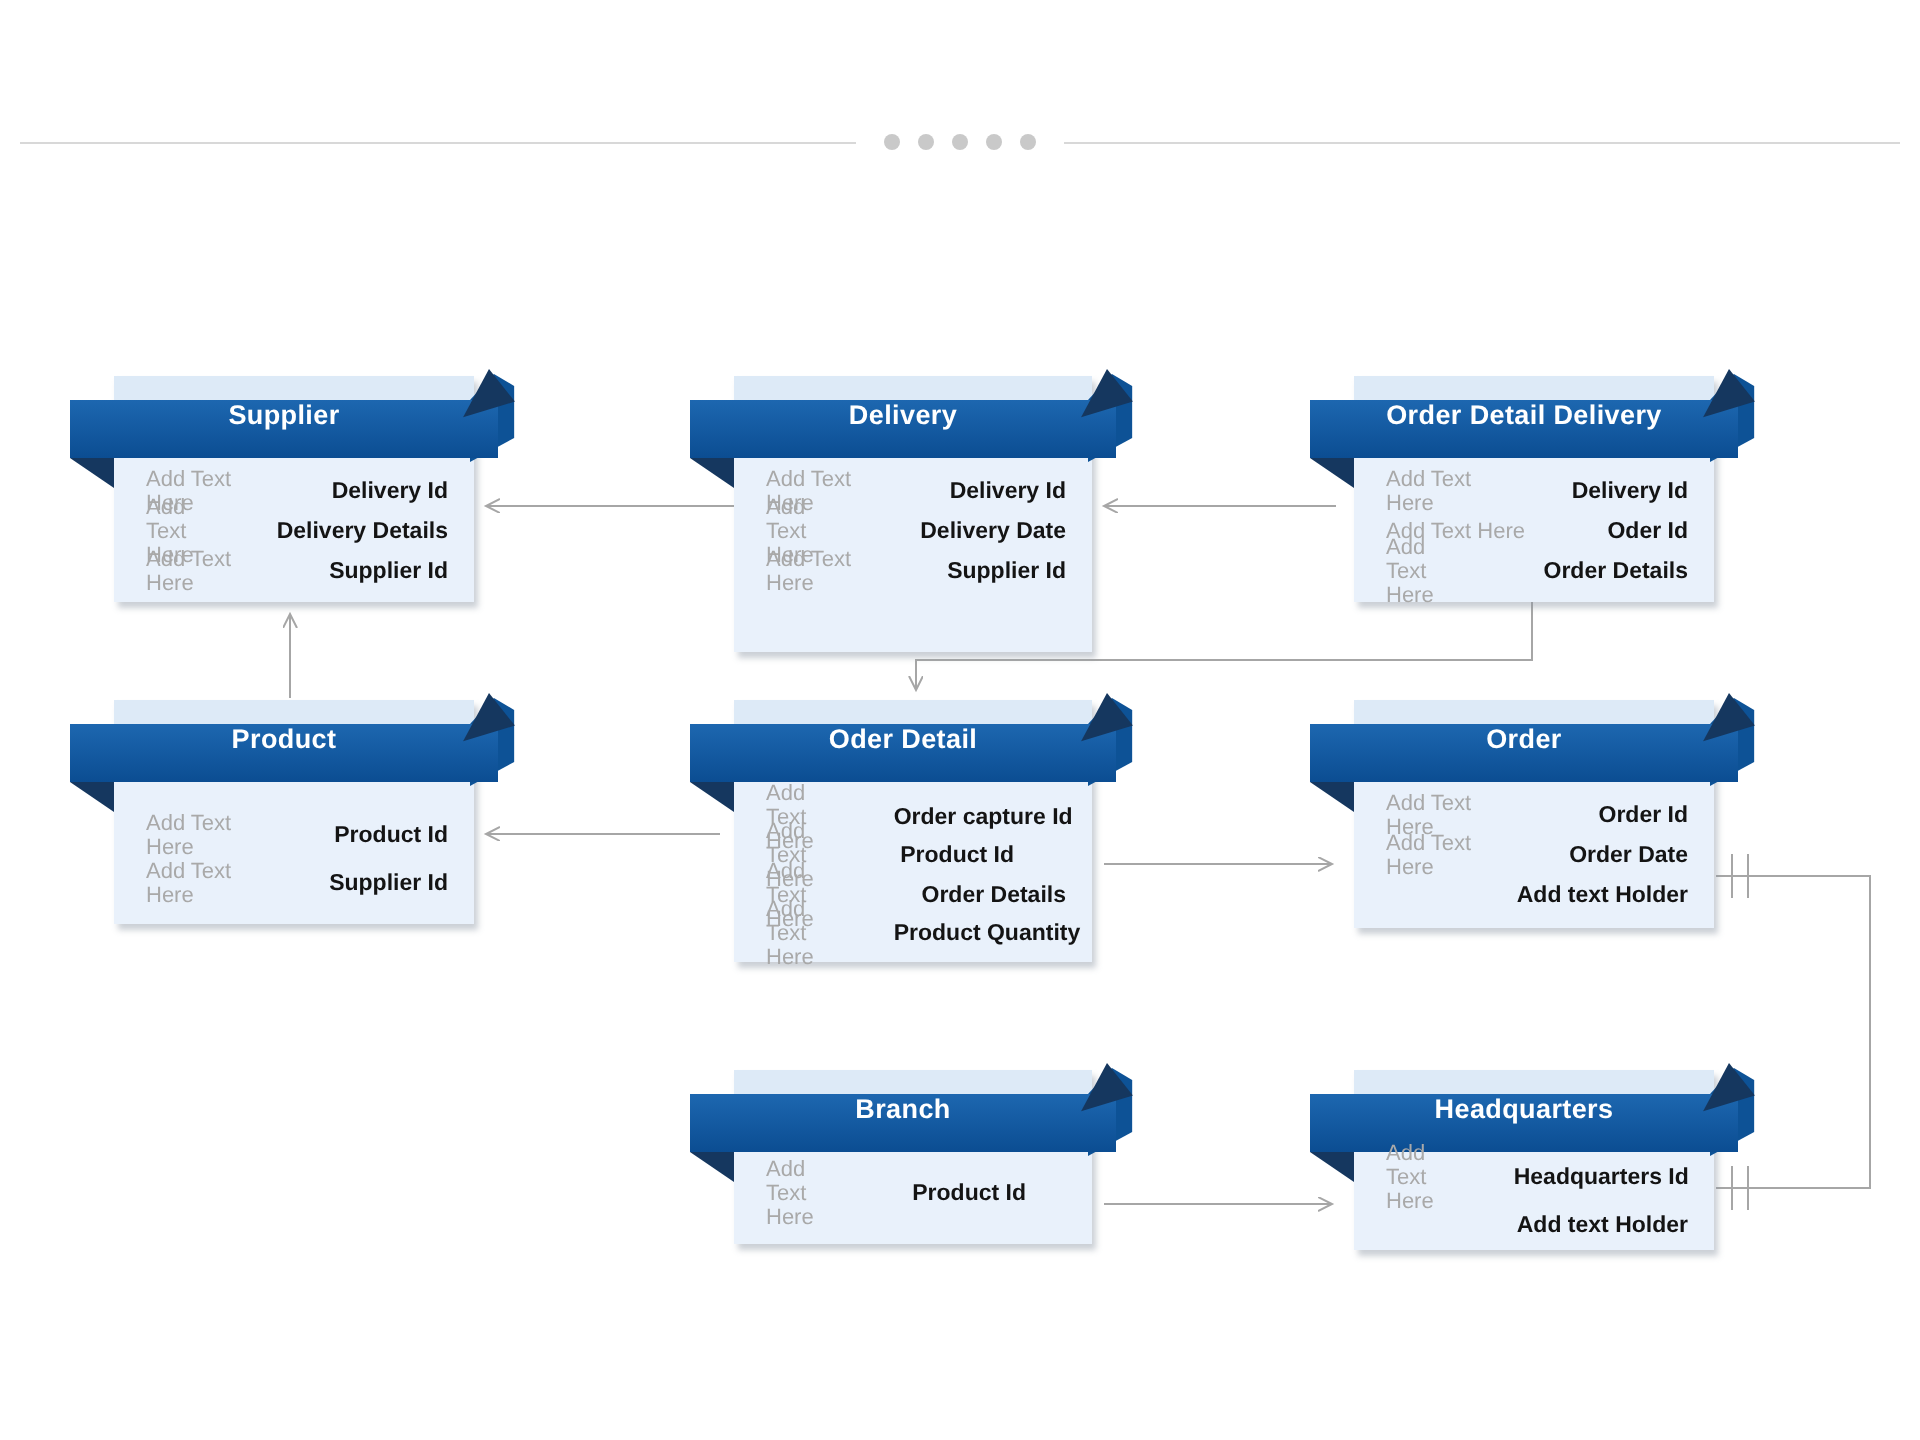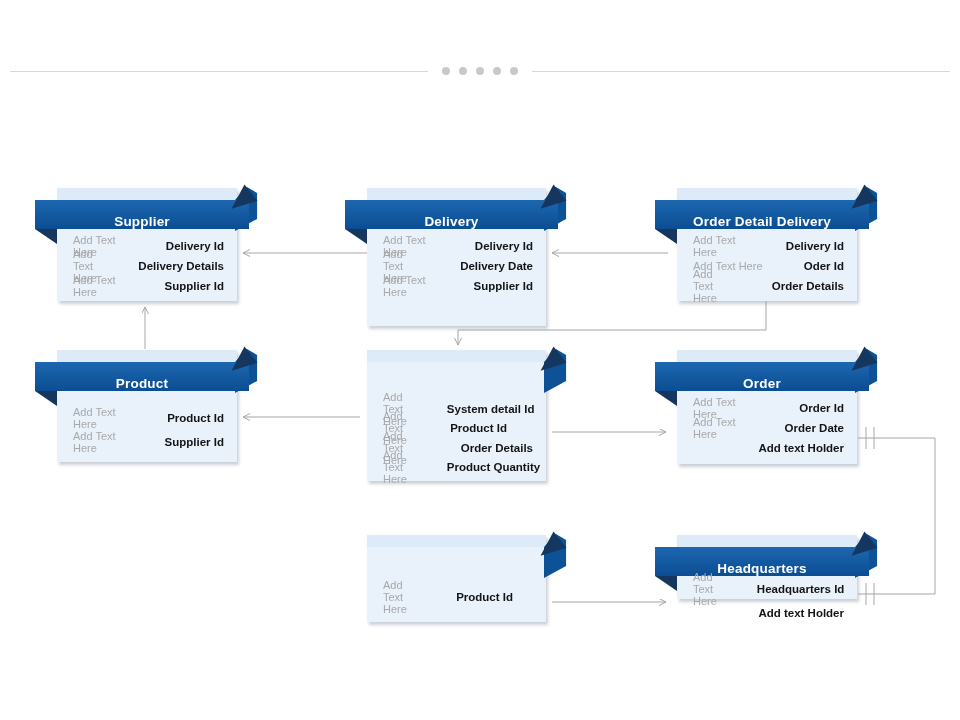--- a/index.html
+++ b/index.html
@@ -37,21 +37,21 @@
   .field.shift{margin-right:26px;}
   .field.shift-sm{margin-right:20px;}
   .tip{
     position:absolute;right:-1px;top:-4px;width:23px;height:50px;background:#0d5296;
     clip-path:polygon(0 32%,52% 6%,96% 18%,96% 70%,0 94%);
   }
   .ribbon{
     position:absolute;left:0;right:8px;top:12px;height:29px;
     background:linear-gradient(180deg,#1d67b0,#0b4d92);
     color:#ffffff;font-weight:bold;font-size:13.5px;letter-spacing:.2px;
-    display:flex;align-items:flex-end;justify-content:center;
+    display:flex;align-items:flex-start;justify-content:center;
   }
   .ribbon::after{
     content:"";position:absolute;left:0;top:100%;width:22px;height:15px;
     background:#15375f;clip-path:polygon(0 0,100% 0,100% 100%);
   }
   .tip-shade{
     position:absolute;right:-1px;top:-4px;width:27px;height:28px;background:#15375f;
     clip-path:polygon(50% 2%,98% 60%,2% 88%);
   }
 </style>
@@ -178,25 +178,28 @@
       <div class="row">
         <span class="ph">Add Text Here</span>
         <span class="field">Supplier Id</span>
       </div>
     </div>
   </div>
 
   <div class="card" style="left:345px;top:350px;width:221px;height:131px;--pt:49px;--rh:19.5px">
     <div class="card-body"></div>
     <div class="tip"></div>
-    <div class="tip-shade"></div>
-    <div class="rows">
-      <div class="row">
-        <span class="ph">Add Text Here</span>
-        <span class="field">System detail Id</span>
+    <div class="ribbon">
+      <span>Oder Detail</span>
+    </div>
+    <div class="tip-shade"></div>
+    <div class="rows">
+      <div class="row">
+        <span class="ph">Add Text Here</span>
+        <span class="field">Order capture Id</span>
       </div>
       <div class="row">
         <span class="ph">Add Text Here</span>
         <span class="field shift">Product Id</span>
       </div>
       <div class="row">
         <span class="ph">Add Text Here</span>
         <span class="field">Order Details</span>
       </div>
       <div class="row">
@@ -225,30 +228,33 @@
       <div class="row">
         <span class="ph"></span>
         <span class="field">Add text Holder</span>
       </div>
     </div>
   </div>
 
   <div class="card" style="left:345px;top:535px;width:221px;height:87px;--pt:49px;--rh:26px">
     <div class="card-body"></div>
     <div class="tip"></div>
+    <div class="ribbon">
+      <span>Branch</span>
+    </div>
     <div class="tip-shade"></div>
     <div class="rows">
       <div class="row">
         <span class="ph">Add Text Here</span>
         <span class="field shift-sm">Product Id</span>
       </div>
     </div>
   </div>
 
-  <div class="card" style="left:655px;top:535px;width:222px;height:64px;--pt:42px;--rh:24px">
+  <div class="card" style="left:655px;top:535px;width:222px;height:90px;--pt:42px;--rh:24px">
     <div class="card-body"></div>
     <div class="tip"></div>
     <div class="ribbon">
       <span>Headquarters</span>
     </div>
     <div class="tip-shade"></div>
     <div class="rows">
       <div class="row">
         <span class="ph">Add Text Here</span>
         <span class="field">Headquarters Id</span>

